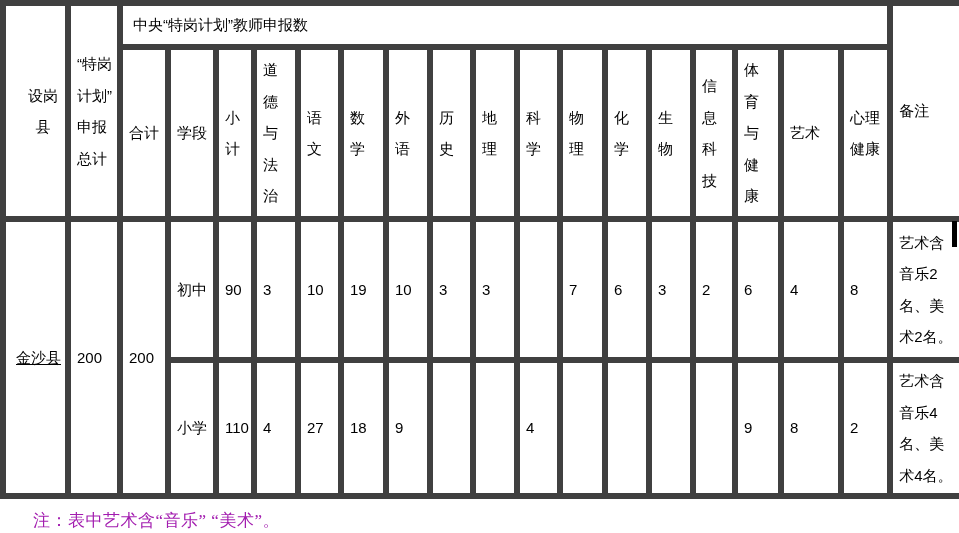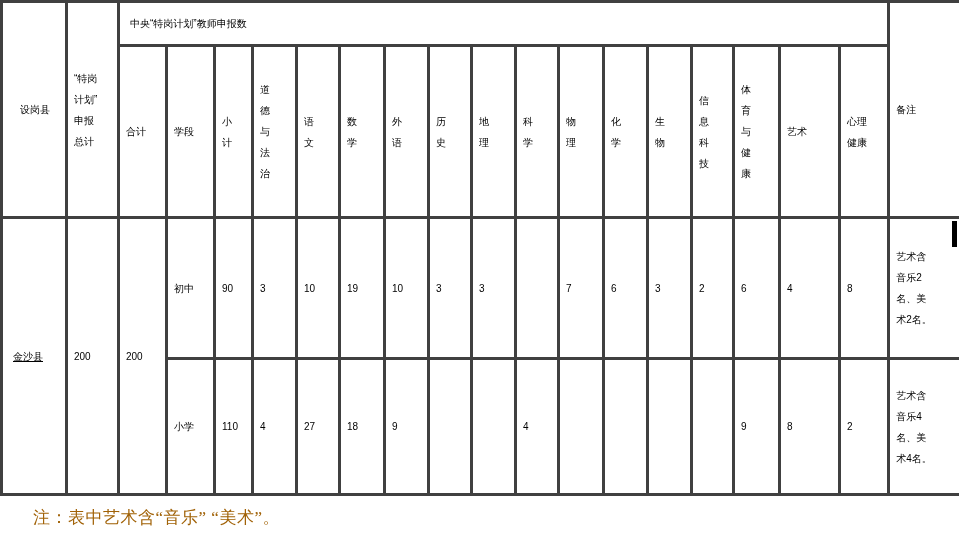--- a/index.html
+++ b/index.html
@@ -14,44 +14,44 @@
     font-family: "Liberation Sans", "DejaVu Sans", sans-serif;
     color: #000;
     overflow: hidden;
   }
   table.app-table {
     border-collapse: collapse;
     table-layout: fixed;
     width: 959px;
   }
   .app-table th, .app-table td {
-    border: 3px solid #404040;
-    font-size: 10px;
+    border: 6px solid #404040;
+    font-size: 15px;
     font-weight: normal;
     text-align: left;
     vertical-align: middle;
     padding: 0 2px 0 6px;
     white-space: pre-line;
     line-height: 2.1;
     overflow: hidden;
   }
   .r-top     { height: 44px; }
   .r-sub     { height: 172px; }
   .r-junior  { height: 141px; }
   .r-primary { height: 136px; }
   th.group-cell {
     white-space: nowrap;
     padding-left: 10px;
   }
-  th.county-head { padding-left: 17px; }
+  th.county-head { padding-left: 17px; text-align: center; }
   td.county-cell { padding-left: 10px; text-decoration: underline; }
   .footnote {
     font-family: "Liberation Serif", "DejaVu Serif", serif;
     font-size: 17px;
-    color: #a16207;
+    color: #a21caf;
     padding: 10px 0 0 33px;
     letter-spacing: 0.5px;
   }
   .cursor-bar {
     position: absolute;
     left: 952px;
     top: 221px;
     width: 5px;
     height: 26px;
     background: #000;

